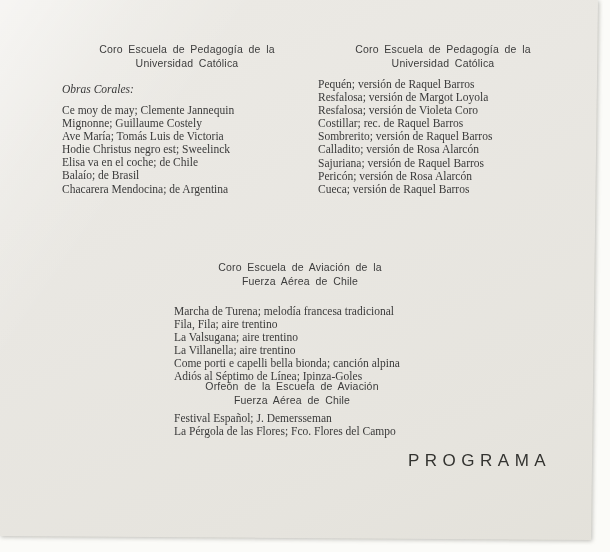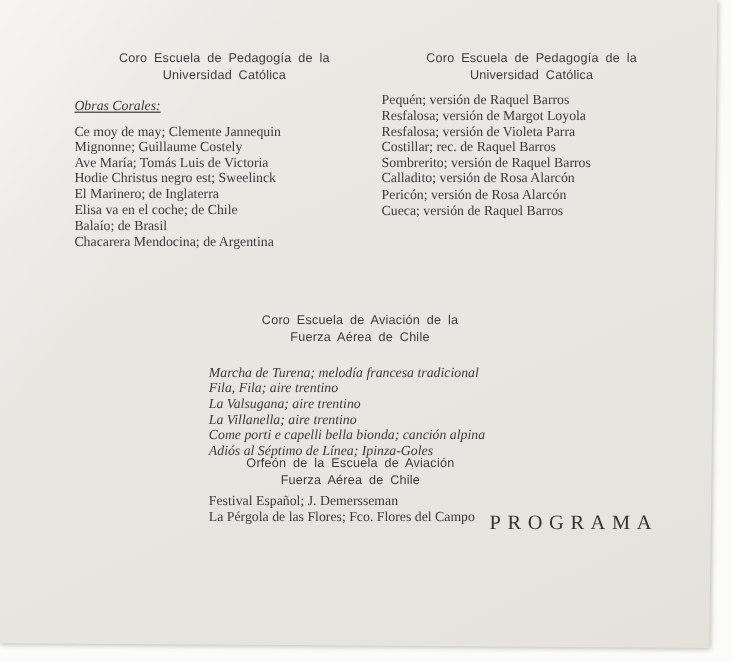--- a/index.html
+++ b/index.html
@@ -32,41 +32,40 @@
     font-size: 10.5px; line-height: 14px;
     color: #3c3c3c;
     letter-spacing: .2px; word-spacing: 2.5px;
     text-align: center;
   }
   .subtitle {
     font-style: italic;
     font-size: 11.5px; line-height: 13px;
     color: #3a3a3a;
     margin-top: 13px;
-    text-decoration: underline;
   }
   .list { margin-top: 8px; }
   .line {
     font-size: 11.5px; line-height: 13.1px;
     color: #3a3a3a;
     white-space: nowrap;
   }
 
   .col-left  { position: absolute; left: 62px;  top: 42px; width: 250px; }
   .col-right { position: absolute; left: 318px; top: 42px; width: 250px; }
 
   .aviacion-head { position: absolute; left: 160px; top: 260px; width: 280px; }
-  .aviacion-list { position: absolute; left: 174px; top: 297px; font-style: italic; }
+  .aviacion-list { position: absolute; left: 174px; top: 297px; }
 
   .orfeon-head { position: absolute; left: 152px; top: 379px; width: 280px; }
   .orfeon-list { position: absolute; left: 174px; top: 404px; }
 
   .programa {
-    position: absolute; left: 408px; top: 426px;
-    font-family: Liberation Serif, serif;
+    position: absolute; left: 408px; top: 451px;
+    font-family: Liberation Sans, sans-serif;
     font-size: 17px; letter-spacing: 5.5px;
     color: #333330;
   }
 </style>
 </head>
 <body>
 
 <div class="scan">
   <div class="paper-wrap">
     <div class="paper">
@@ -76,39 +75,39 @@
         <header class="sec-head">
           <div>Coro Escuela de Pedagogía de la</div>
           <div>Universidad Católica</div>
         </header>
         <div class="subtitle">Obras Corales:</div>
         <div class="list">
             <div class="line">Ce moy de may; Clemente Jannequin</div>
             <div class="line">Mignonne; Guillaume Costely</div>
             <div class="line">Ave María; Tomás Luis de Victoria</div>
             <div class="line">Hodie Christus negro est; Sweelinck</div>
-            <div class="line">El Marinero; de Inglaterra</div>
             <div class="line">Elisa va en el coche; de Chile</div>
             <div class="line">Balaío; de Brasil</div>
             <div class="line">Chacarera Mendocina; de Argentina</div>
           </div>
       </section>
 
       <section class="col-right">
         <header class="sec-head">
           <div>Coro Escuela de Pedagogía de la</div>
           <div>Universidad Católica</div>
         </header>
         <div class="list">
             <div class="line">Pequén; versión de Raquel Barros</div>
             <div class="line">Resfalosa; versión de Margot Loyola</div>
-            <div class="line">Resfalosa; versión de Violeta Parra</div>
+            <div class="line">Resfalosa; versión de Violeta Coro</div>
             <div class="line">Costillar; rec. de Raquel Barros</div>
             <div class="line">Sombrerito; versión de Raquel Barros</div>
             <div class="line">Calladito; versión de Rosa Alarcón</div>
+            <div class="line">Sajuriana; versión de Raquel Barros</div>
             <div class="line">Pericón; versión de Rosa Alarcón</div>
             <div class="line">Cueca; versión de Raquel Barros</div>
           </div>
       </section>
 
       <header class="sec-head aviacion-head">
         <div>Coro Escuela de Aviación de la</div>
         <div>Fuerza Aérea de Chile</div>
       </header>
       <div class="list aviacion-list">

